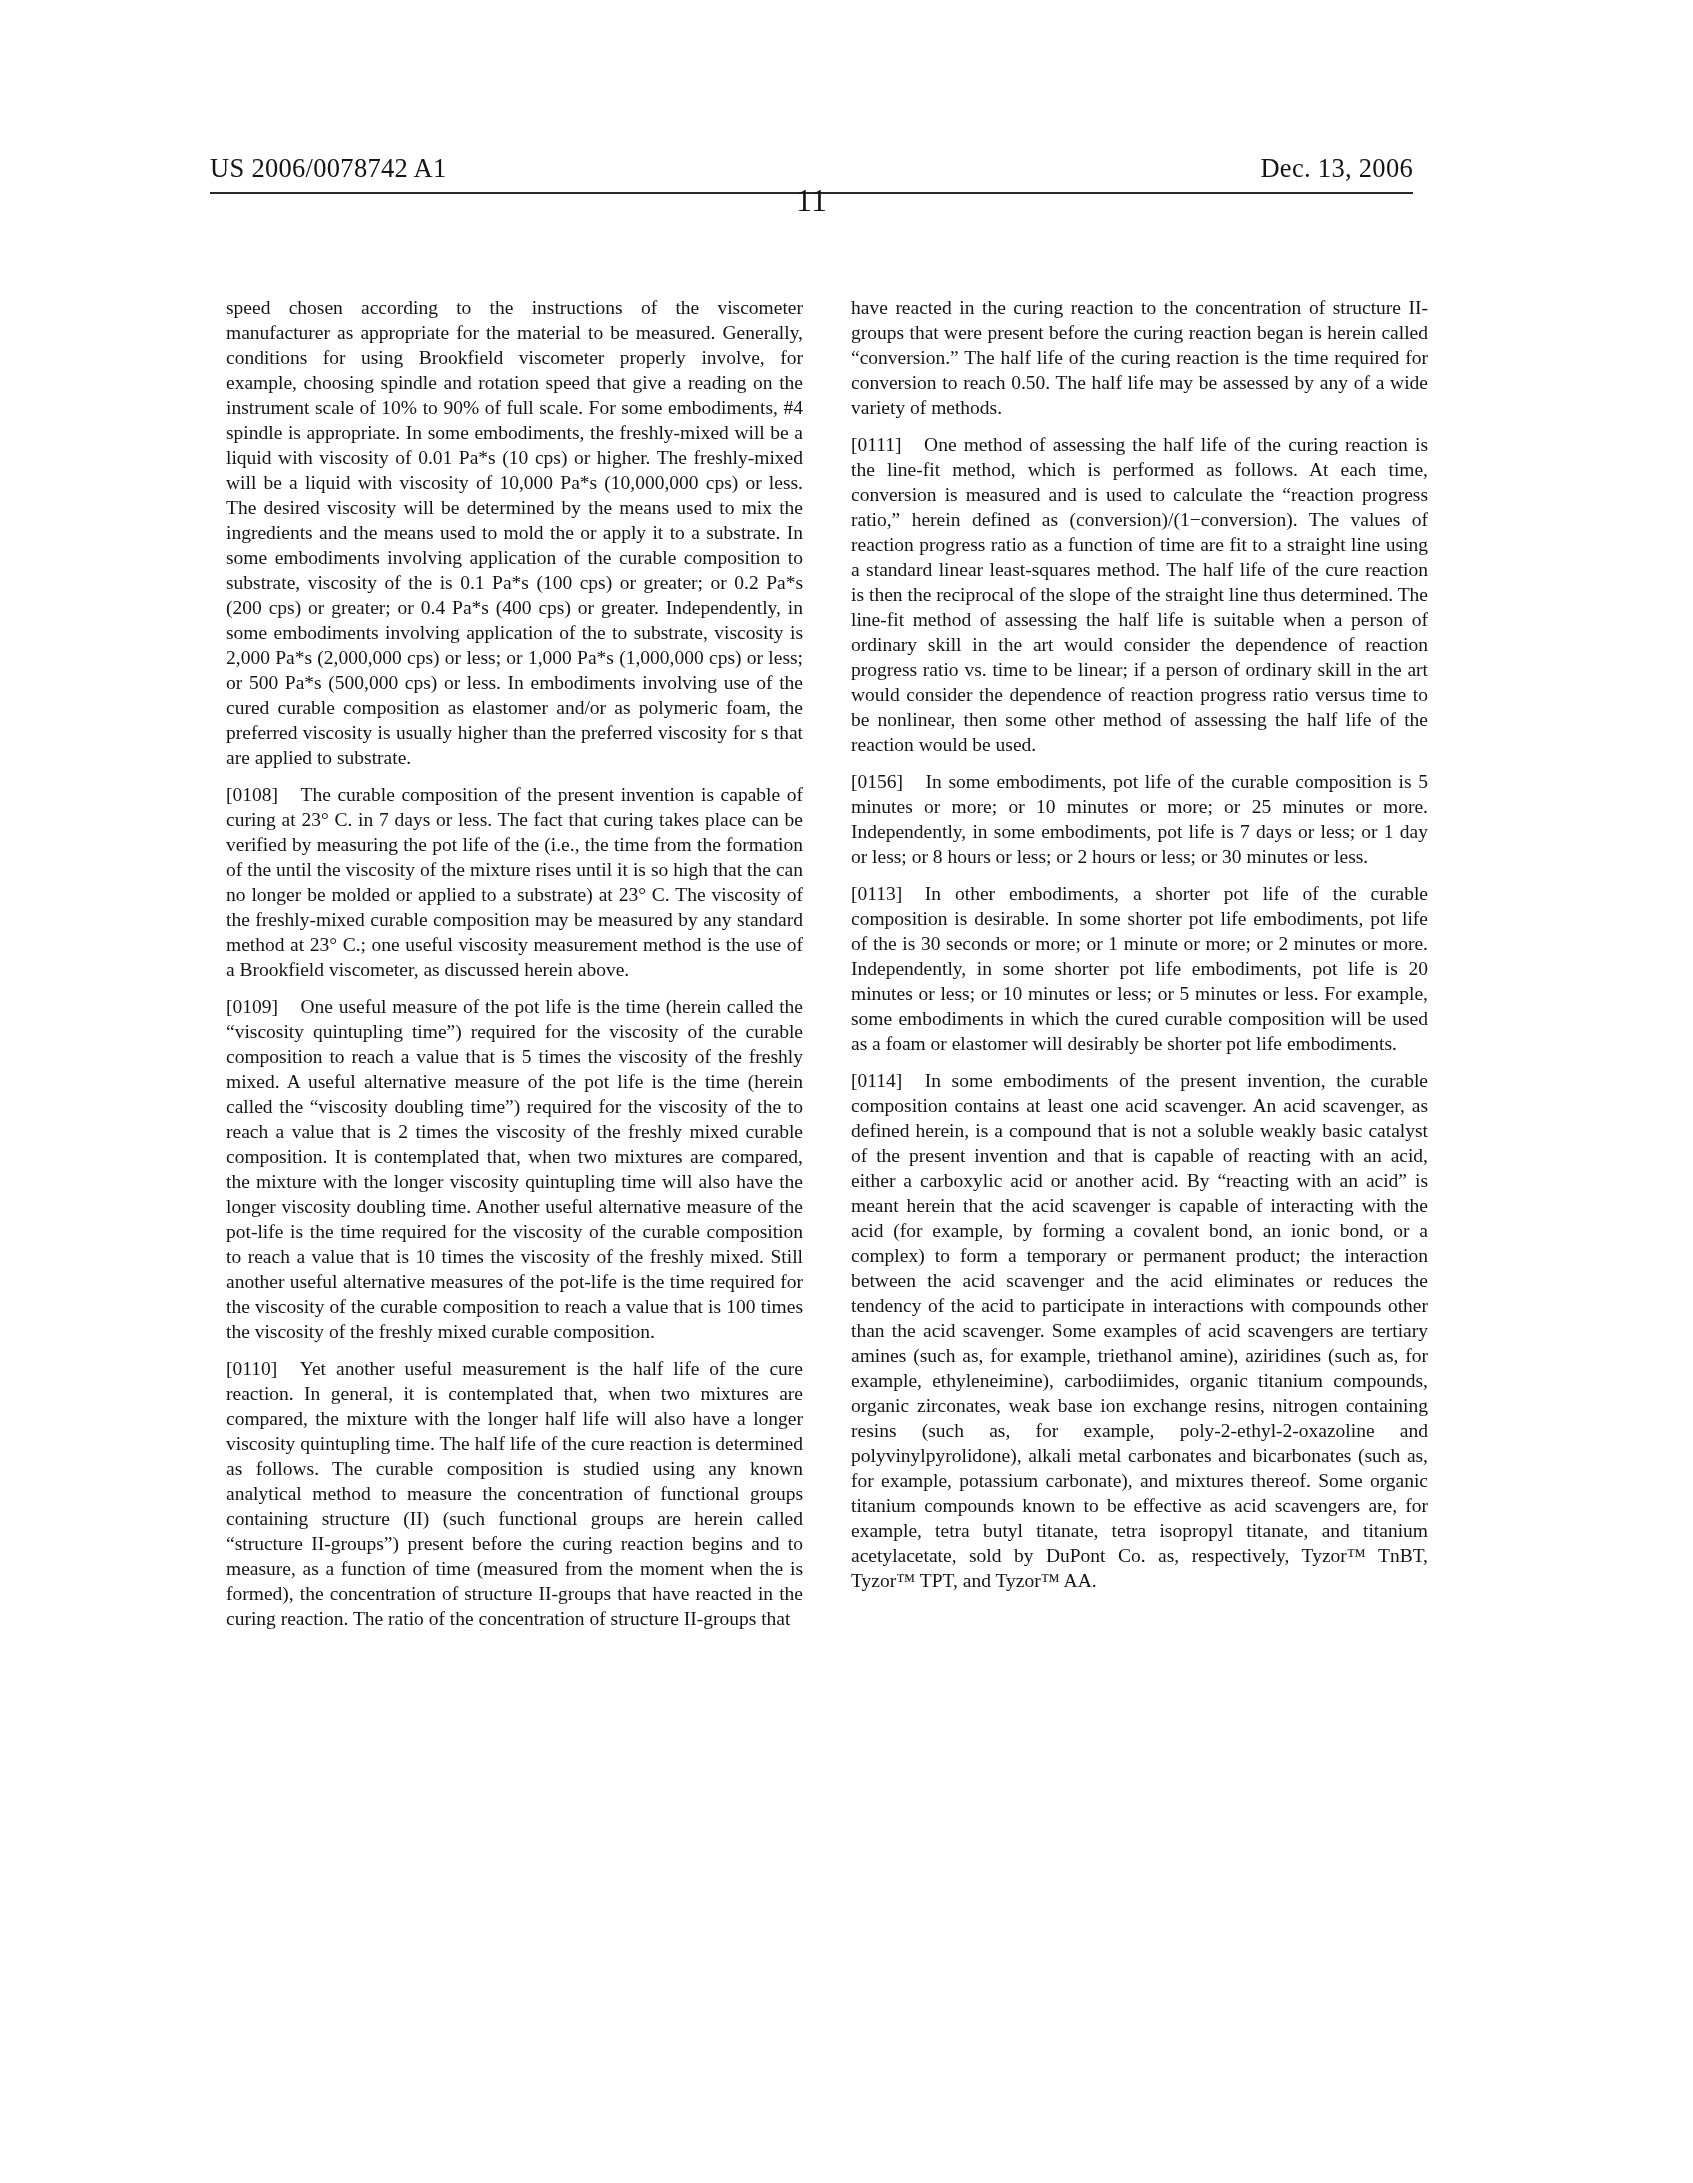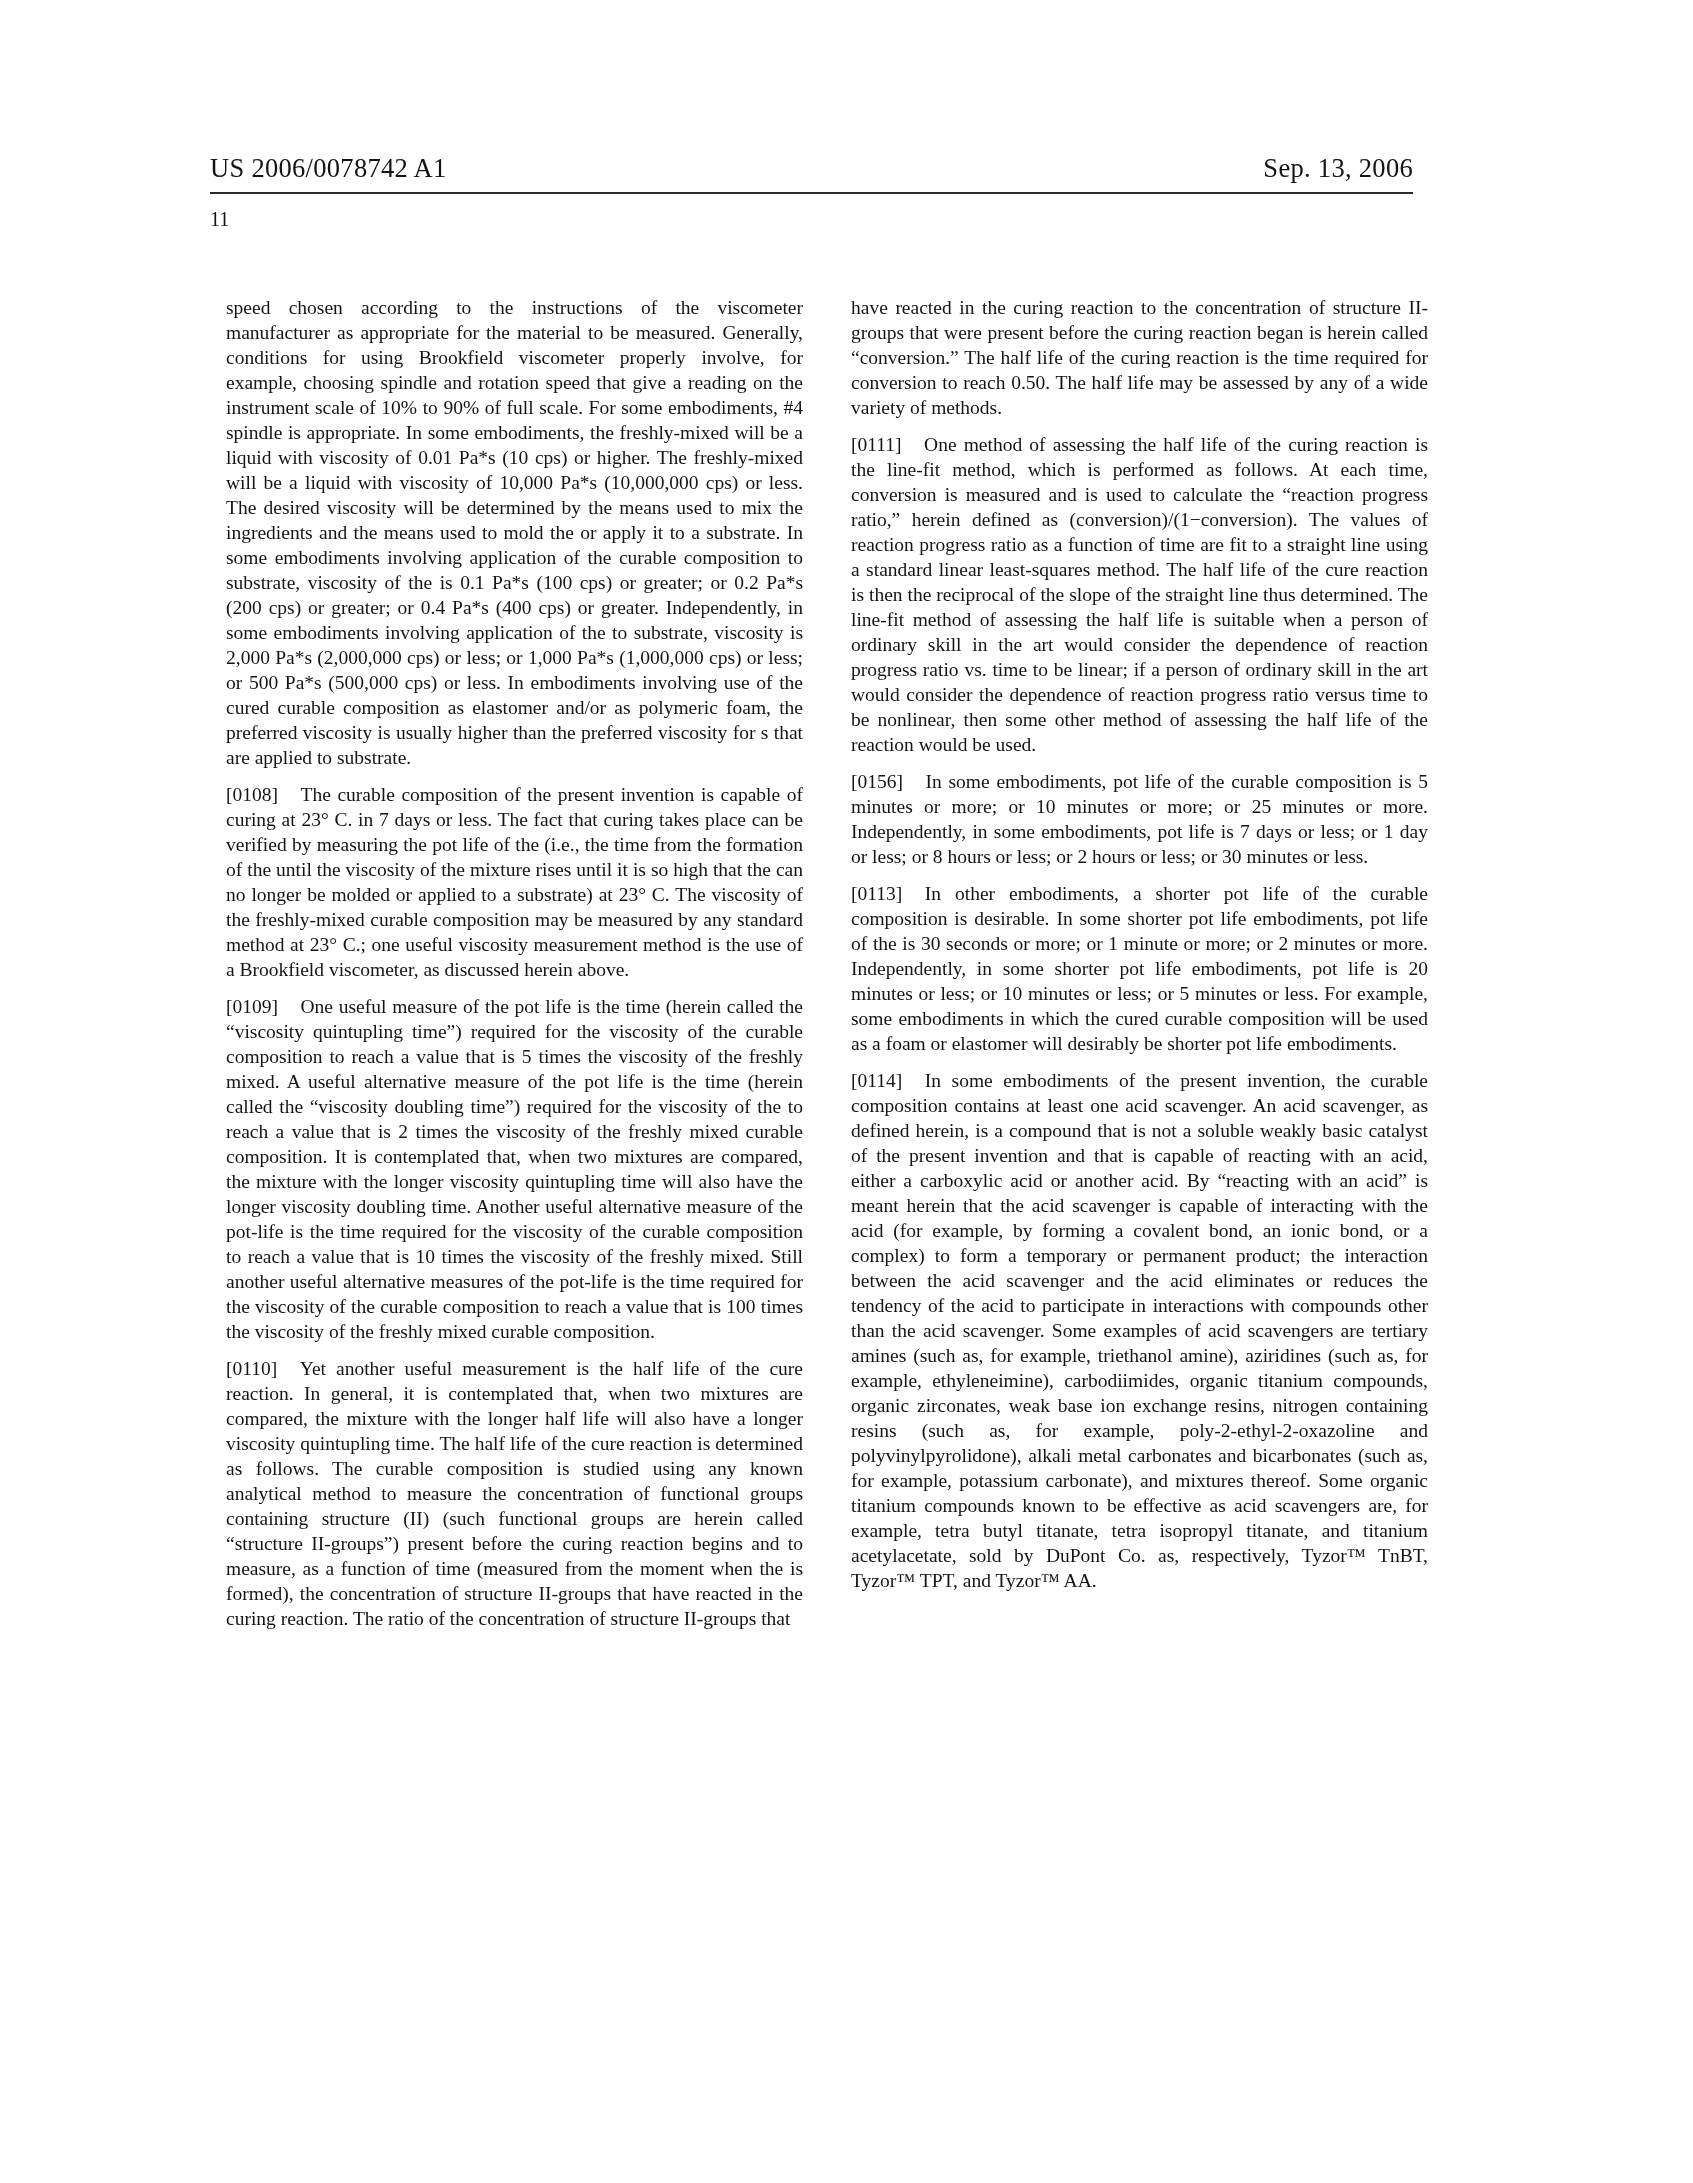--- a/index.html
+++ b/index.html
@@ -31,25 +31,25 @@
     display: flex;
     justify-content: space-between;
     align-items: center;
     font-size: 26.5px;
     letter-spacing: 0.3px;
     padding-bottom: 8px;
     border-bottom: 2px solid #2a2a2a;
   }
   .page-number {
     position: absolute;
-    top: 208px;
+    top: 182px;
     left: 210px;
     width: 1203px;
-    text-align: left;
-    font-size: 20px;
+    text-align: center;
+    font-size: 32px;
   }
   .columns {
     position: absolute;
     top: 295px;
     left: 226px;
     width: 1203px;
     display: flex;
     gap: 48px;
   }
   .col {
@@ -70,21 +70,21 @@
     padding-right: 22.5px;
   }
 </style>
 </head>
 <body>
 
 <div class="page">
 
   <div class="header">
     <span>US 2006/0078742 A1</span>
-    <span>Sep. 13, 2006</span>
+    <span>Dec. 13, 2006</span>
   </div>
 
   <div class="page-number">11</div>
 
   <div class="columns">
 
     <div class="col">
       <p>
         <span class="para-tag"></span><span>speed chosen according to the instructions of the viscometer manufacturer as appropriate for the material to be measured. Generally, conditions for using Brookfield viscometer properly involve, for example, choosing spindle and rotation speed that give a reading on the instrument scale of 10% to 90% of full scale. For some embodiments, #4 spindle is appropriate. In some embodiments, the freshly-mixed will be a liquid with viscosity of 0.01 Pa*s (10 cps) or higher. The freshly-mixed will be a liquid with viscosity of 10,000 Pa*s (10,000,000 cps) or less. The desired viscosity will be determined by the means used to mix the ingredients and the means used to mold the or apply it to a substrate. In some embodiments involving application of the curable composition to substrate, viscosity of the is 0.1 Pa*s (100 cps) or greater; or 0.2 Pa*s (200 cps) or greater; or 0.4 Pa*s (400 cps) or greater. Independently, in some embodiments involving application of the to substrate, viscosity is 2,000 Pa*s (2,000,000 cps) or less; or 1,000 Pa*s (1,000,000 cps) or less; or 500 Pa*s (500,000 cps) or less. In embodiments involving use of the cured curable composition as elastomer and/or as polymeric foam, the preferred viscosity is usually higher than the preferred viscosity for s that are applied to substrate.</span>
       </p>

